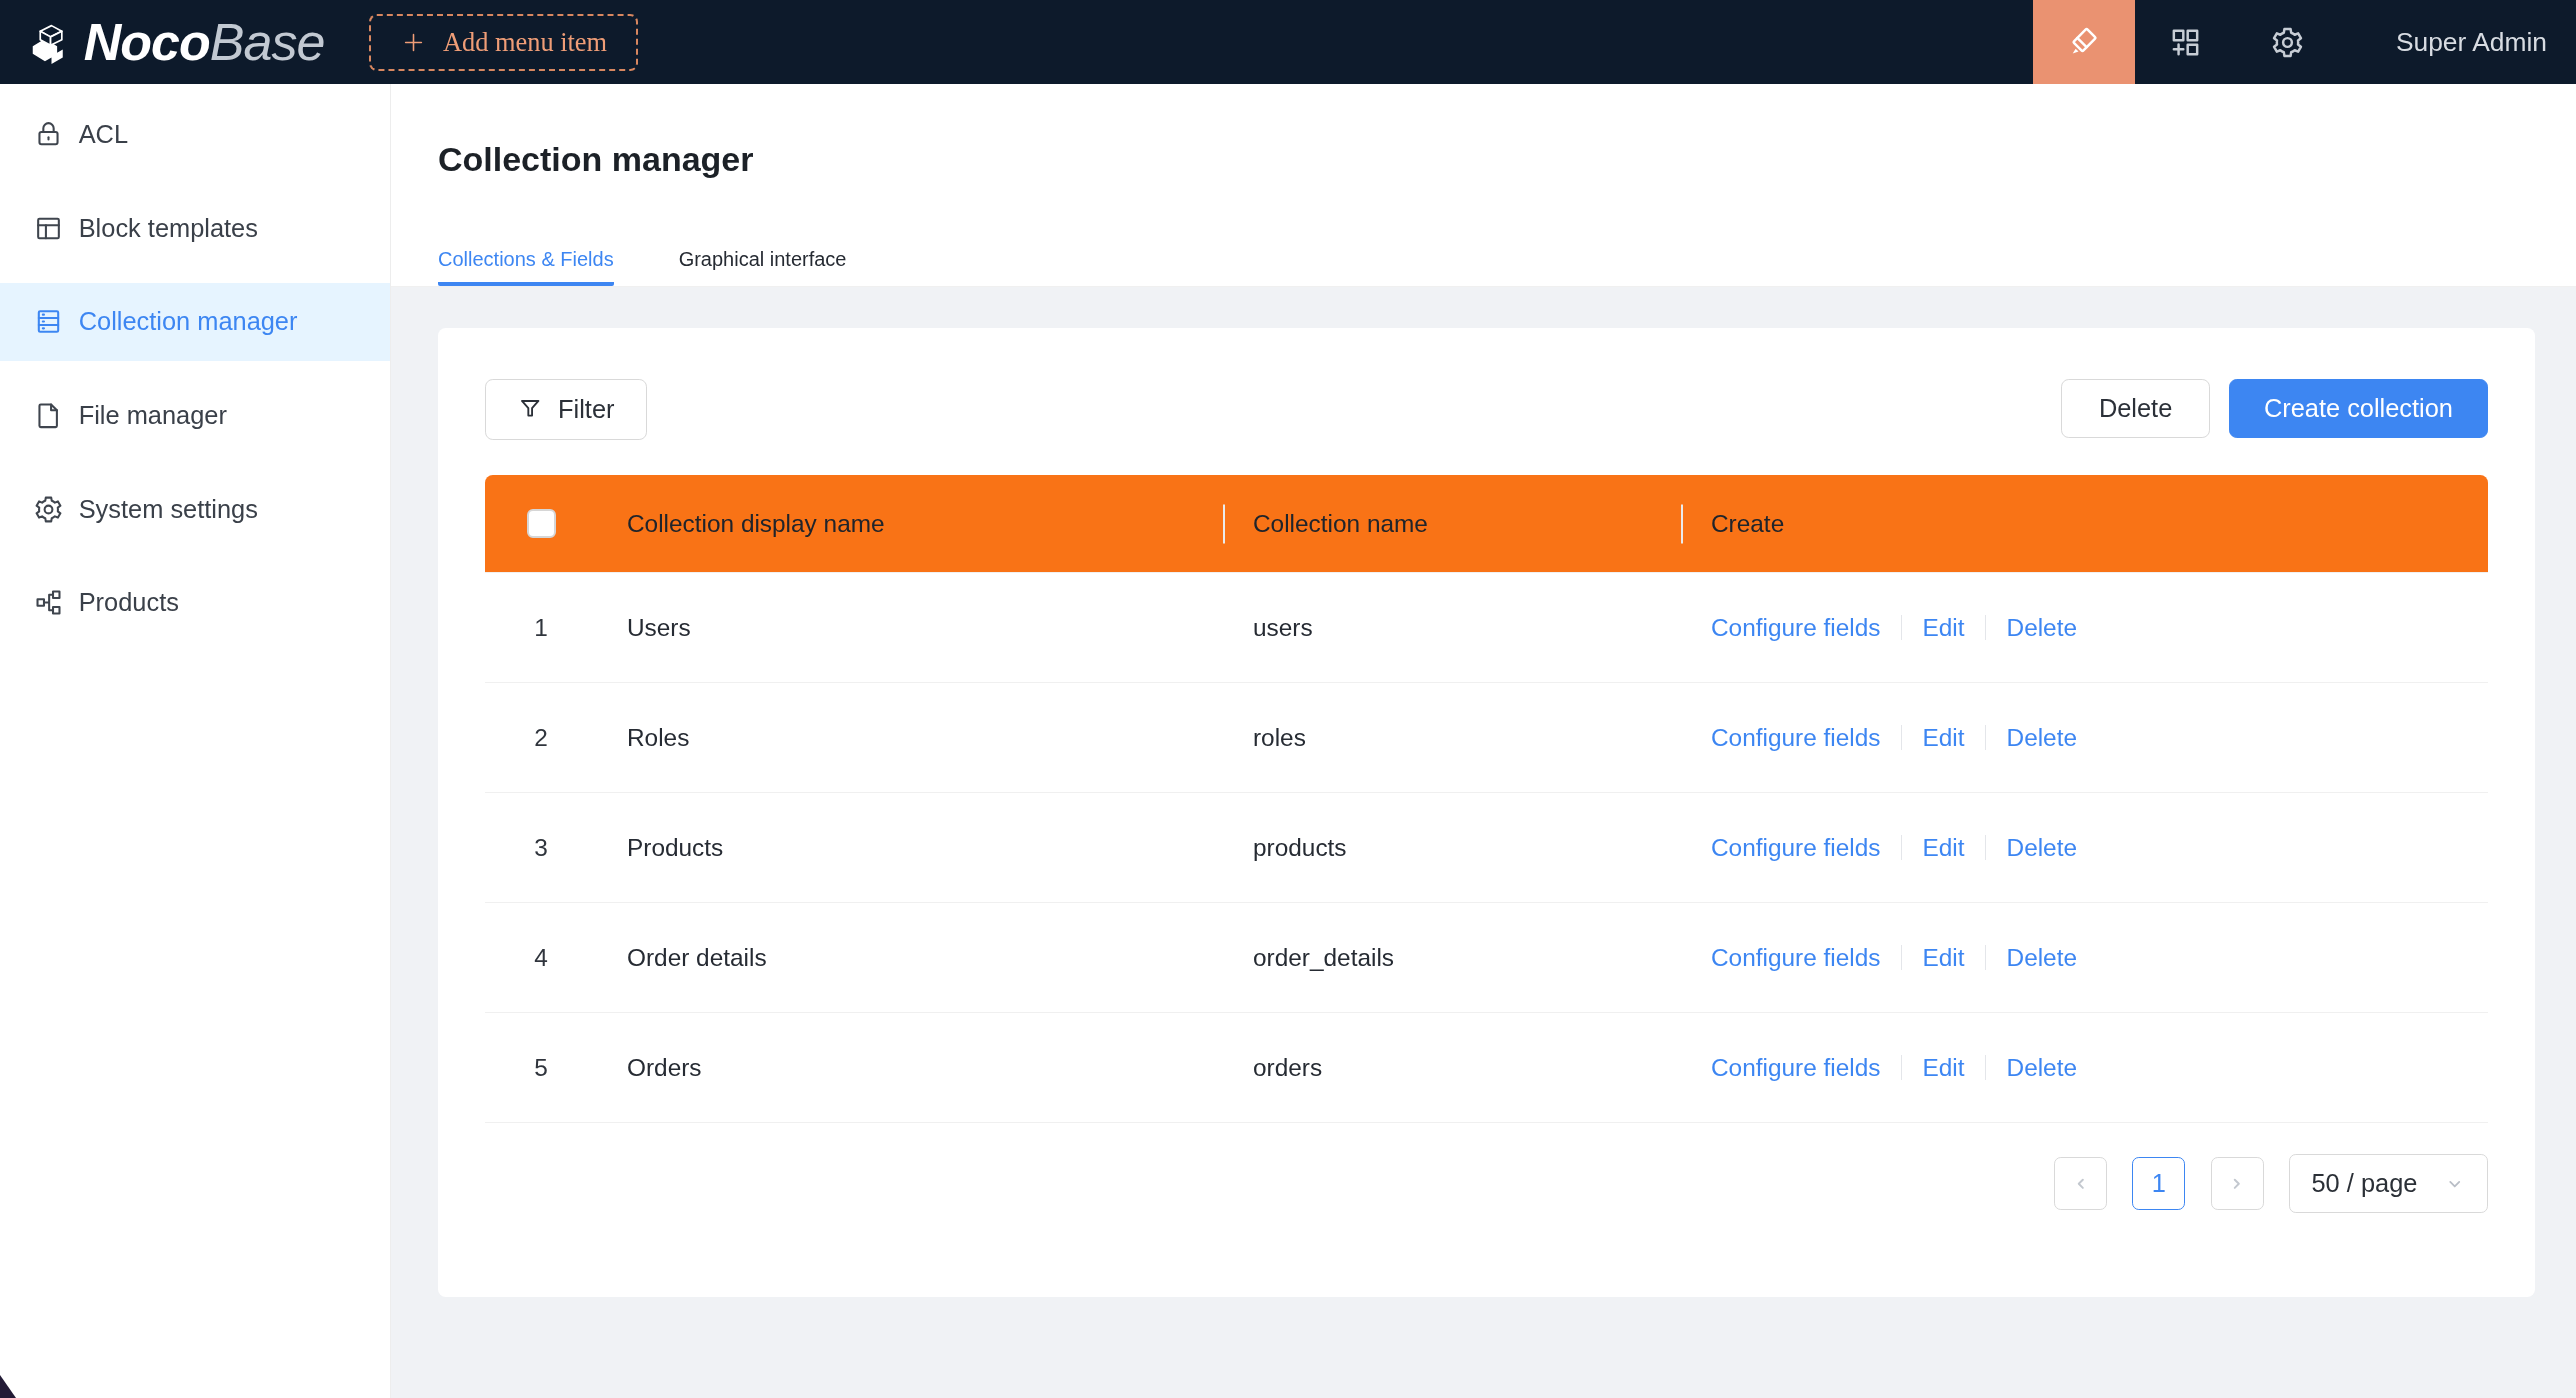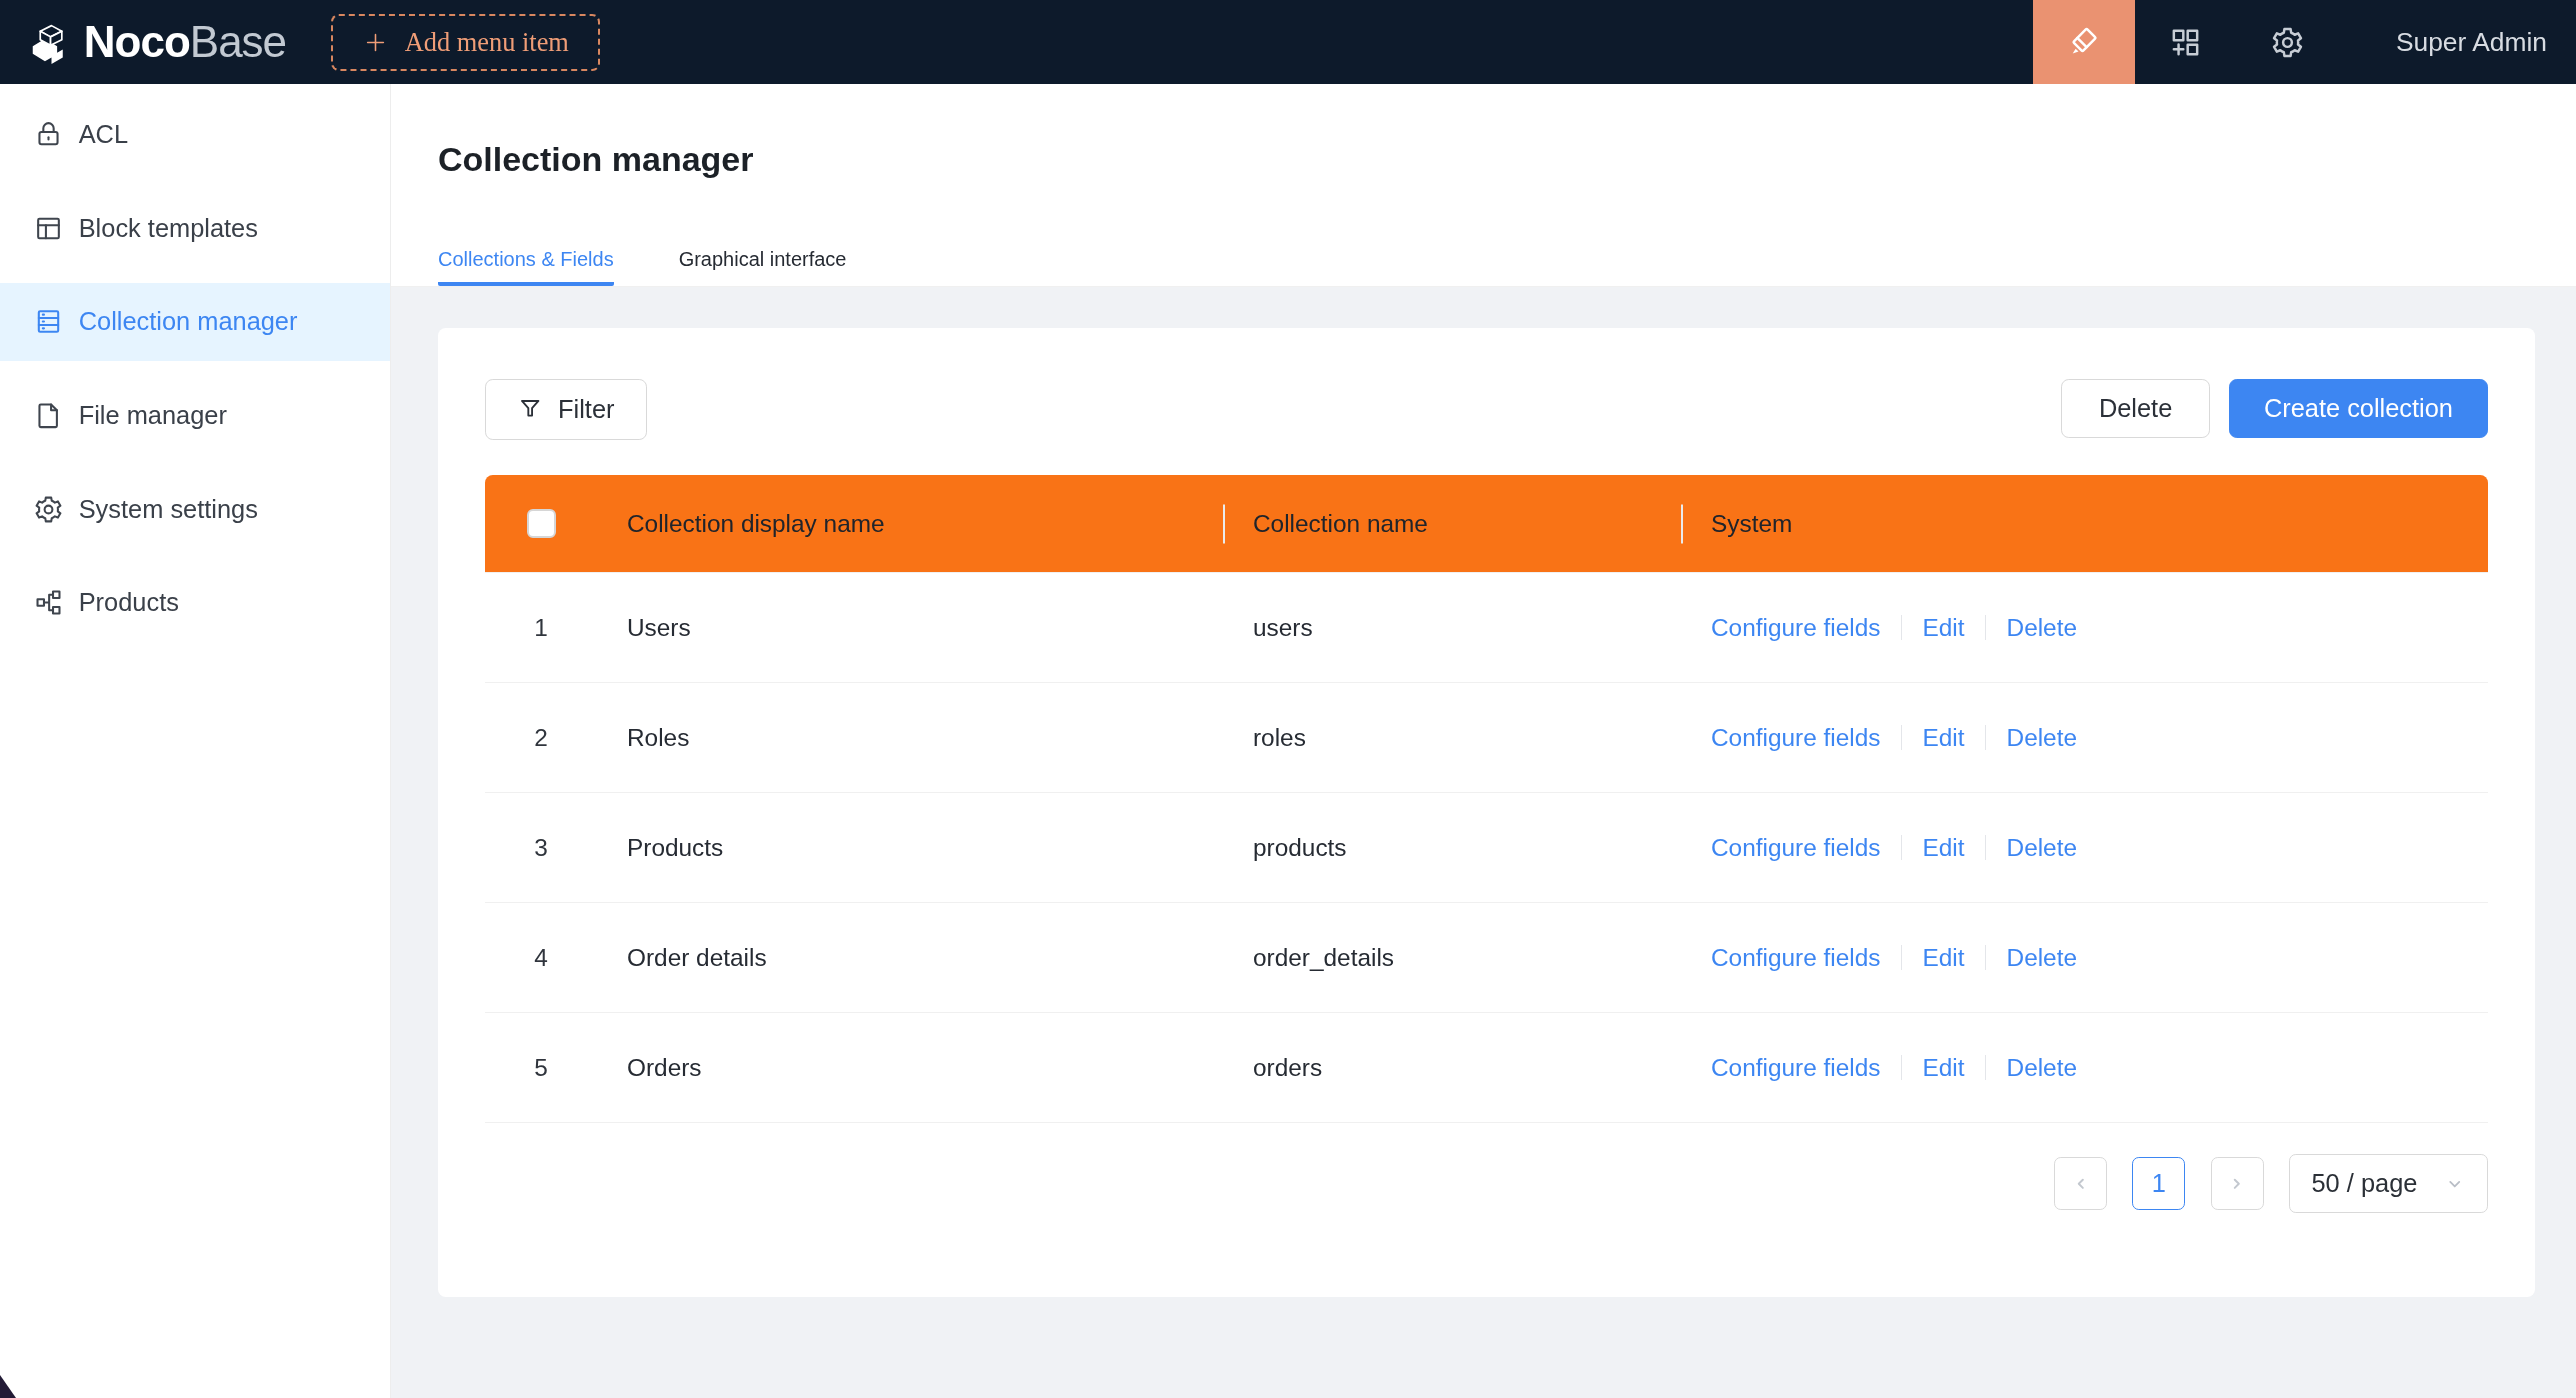--- a/index.html
+++ b/index.html
@@ -7,21 +7,21 @@
   body {
     width:2576px; height:1399px; overflow:hidden;
     font-family:"Liberation Sans","DejaVu Sans",sans-serif;
     background:#f0f2f5; color:#262b33;
   }
   svg { display:block; }
 
   
   .topbar { height:84px; background:#0d1a2b; display:flex; align-items:center; }
   .brand { display:flex; align-items:center; margin-left:29px; gap:9.8px; cursor:pointer; }
-  .brand-text { font-size:44px; font-weight:800; color:#ffffff; letter-spacing:-1px; line-height:1; }
+  .brand-text { font-size:52px; font-weight:800; color:#ffffff; letter-spacing:-1px; line-height:1;font-style:italic; }
   .brand-text .light { font-weight:300; color:#c2c9d2; }
   .add-menu {
     margin-left:45px; height:57px; display:flex; align-items:center; gap:15.6px;
     padding:0 29px; border:2px dashed #d88760; border-radius:7.8px;
     color:#ef9d77; font-size:26.4px; cursor:pointer; background:transparent;font-family:Liberation Serif, serif;
   }
   .topbar-right { margin-left:auto; display:flex; align-items:center; height:100%; }
   .tb-btn { width:102px; height:84px; display:flex; align-items:center; justify-content:center; color:#c7cdd5; cursor:pointer; }
   .tb-btn.designer { background:#ea9271; color:#ffffff; }
   .username { color:#d8dce2; font-size:26.4px; margin:0 29px 0 57px; cursor:pointer; white-space:nowrap; }
@@ -230,21 +230,21 @@
           </div>
         </div>
 
         <div class="table">
           <div class="thead">
             <div class="th center">
               <span class="checkbox"></span>
             </div>
             <div class="th">Collection display name</div>
             <div class="th sep">Collection name</div>
-            <div class="th sep">System</div>
+            <div class="th sep">Create</div>
           </div>
 
           <div class="trow">
             <div class="td center">1</div>
             <div class="td">Users</div>
             <div class="td">users</div>
             <div class="td actions">
               <span class="link">Configure fields</span>
               <span class="act-sep"></span>
               <span class="link">Edit</span>

